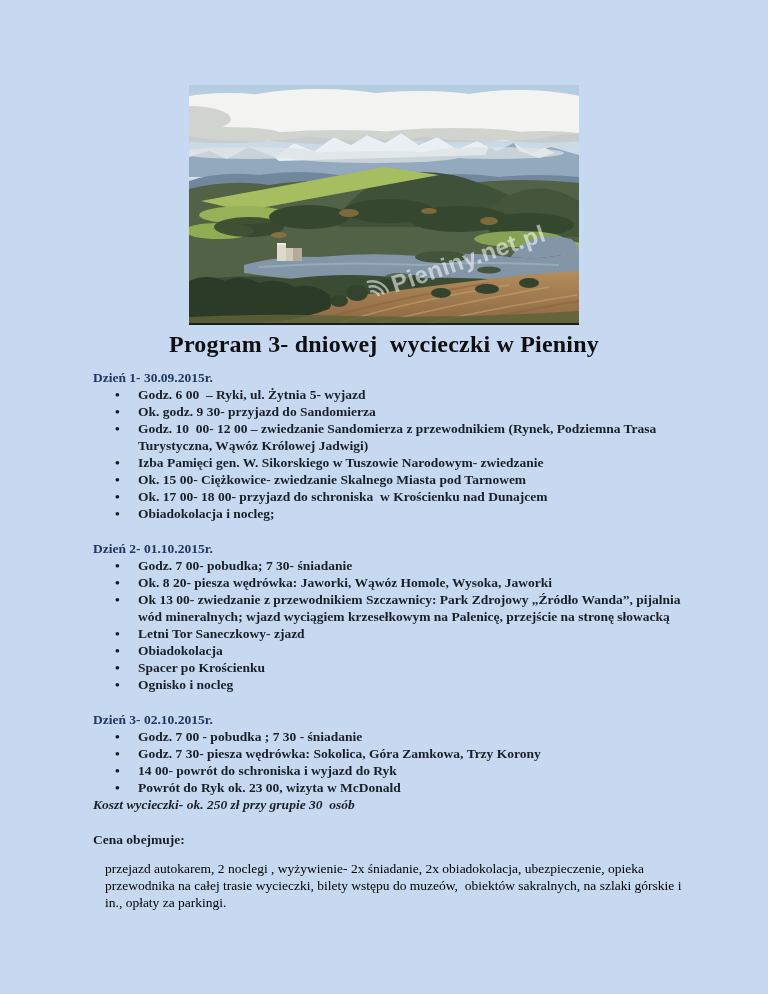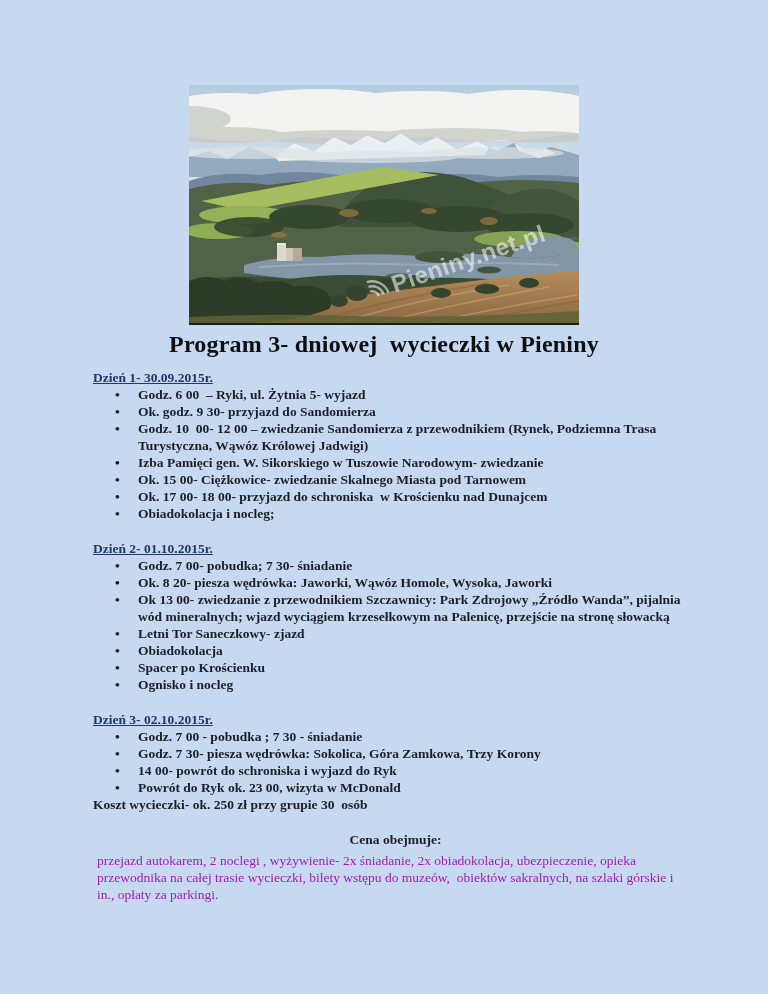--- a/index.html
+++ b/index.html
@@ -20,33 +20,33 @@
     margin:6px 0 0;text-align:center;
     font-size:24px;font-weight:bold;color:#0f0f12;
     white-space:pre-wrap;letter-spacing:.2px;line-height:26px;
   }
   .content{
     padding:12px 70px 0 93px;
     font-size:13.5px;line-height:17px;font-weight:bold;color:#1a1f27;
   }
   h2.day{
     margin:18px 0 0;font-size:13.5px;line-height:17px;font-weight:bold;
-    color:#1f3864;text-decoration:underline;white-space:pre-wrap;
+    color:#1f3864;white-space:pre-wrap;
   }
   h2.day:first-child{margin-top:0;}
   ul.day-list{margin:0;padding:0;list-style:none;}
   ul.day-list li{
     position:relative;padding-left:45px;white-space:pre-wrap;
   }
   ul.day-list li::before{
     content:"\2022";position:absolute;left:22px;top:0;color:#15181e;
   }
-  .cost{margin:0;white-space:pre-wrap;}
-  .price-label{margin:18px 0 0;white-space:pre-wrap;text-align:center;}
-  .price-body{margin:4px;font-weight:normal;color:#a21caf;white-space:pre-wrap;}
+  .cost{margin:0;white-space:pre-wrap;font-style:italic;}
+  .price-label{margin:18px 0 0;white-space:pre-wrap;}
+  .price-body{margin:12px;font-weight:normal;color:#000000;white-space:pre-wrap;}
 </style>
 </head>
 <body>
 
 <div class="page">
 
   <figure class="photo">
     <svg viewBox="0 0 390 238" preserveAspectRatio="none" aria-hidden="true">
       <defs>
         <linearGradient id="sky" x1="0" y1="0" x2="0" y2="1">

